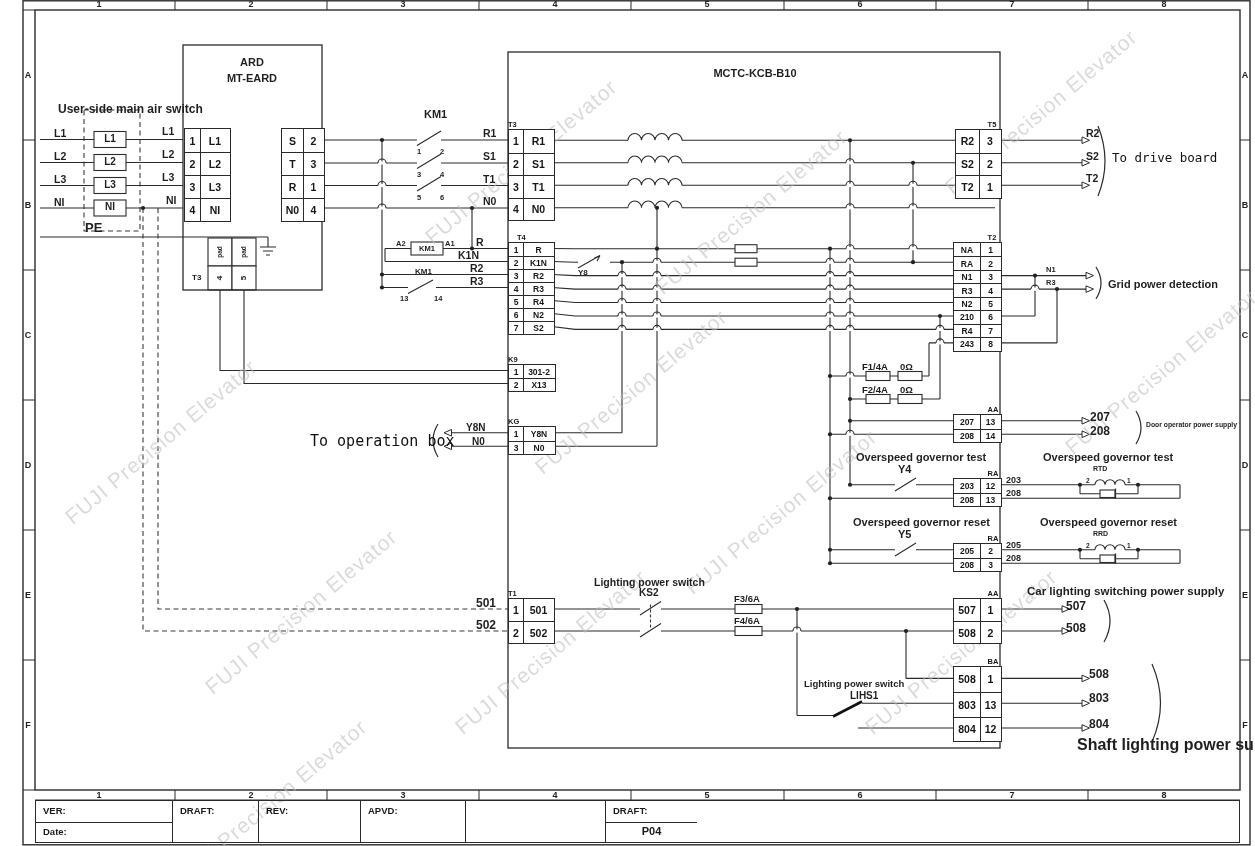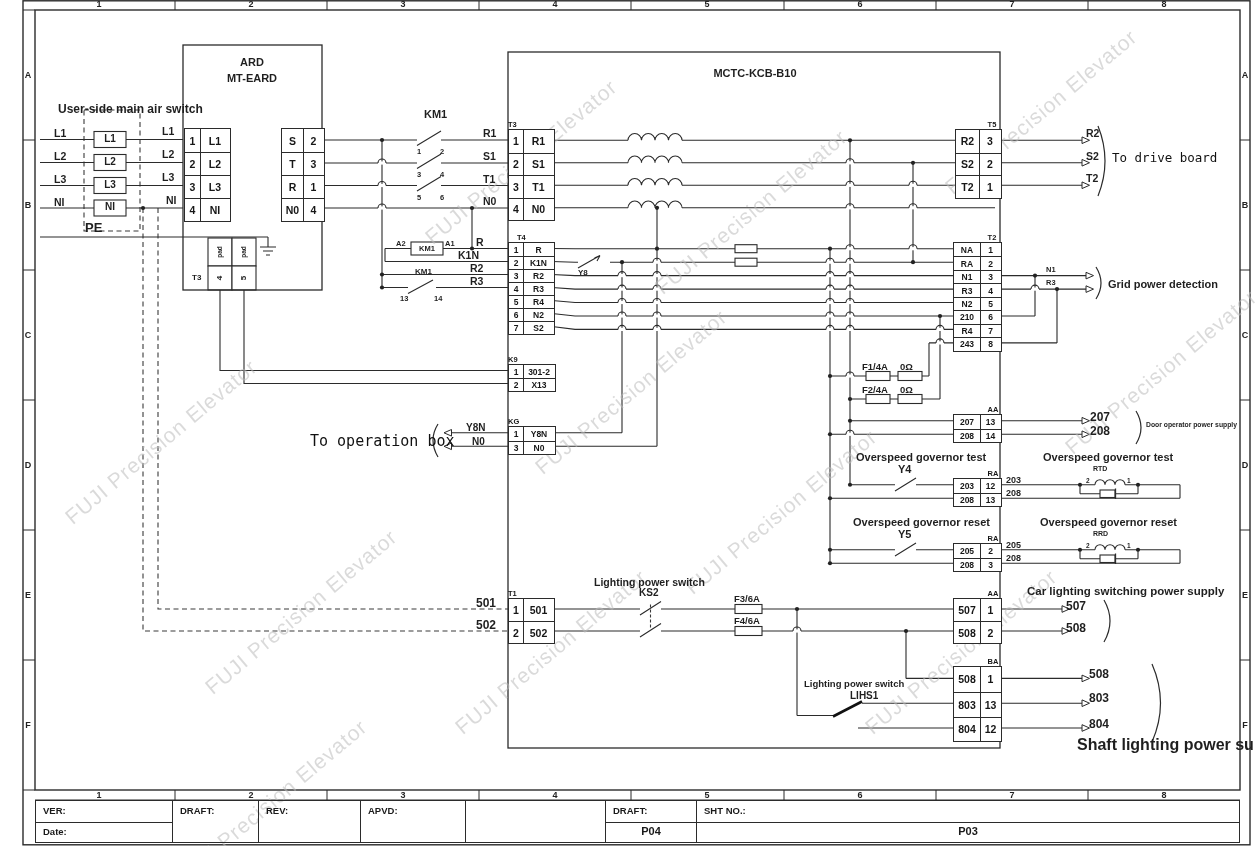--- a/index.html
+++ b/index.html
@@ -291,25 +291,20 @@
       <span class="tlab">REV:</span>
     </div>
     <div class="tcell" style="width:105px">
       <span class="tlab">APVD:</span>
     </div>
     <div class="tcell" style="width:140px"></div>
     <div class="tcell" style="width:91px">
       <span class="tlab">DRAFT:</span>
       <span class="hdiv"></span>
       <span class="tval">P04</span>
-    </div>
-    <div class="tcell" style="flex:1">
-      <span class="tlab">SHT NO.:</span>
-      <span class="hdiv"></span>
-      <span class="tval">P03</span>
     </div>
   </div>
 <div class="tb" style="left: 184px; top: 128px; width: 46.6px;">
       <div class="row" style="height: 23px;">
         <div class="cell" style="width: 16px; font-size: 10.5px;">1</div>
         <div class="cell" style="width: 28px; font-size: 10.5px;">L1</div>
       </div>
       <div class="row" style="height: 23px;">
         <div class="cell" style="width: 16px; font-size: 10.5px;">2</div>
         <div class="cell" style="width: 28px; font-size: 10.5px;">L2</div>

